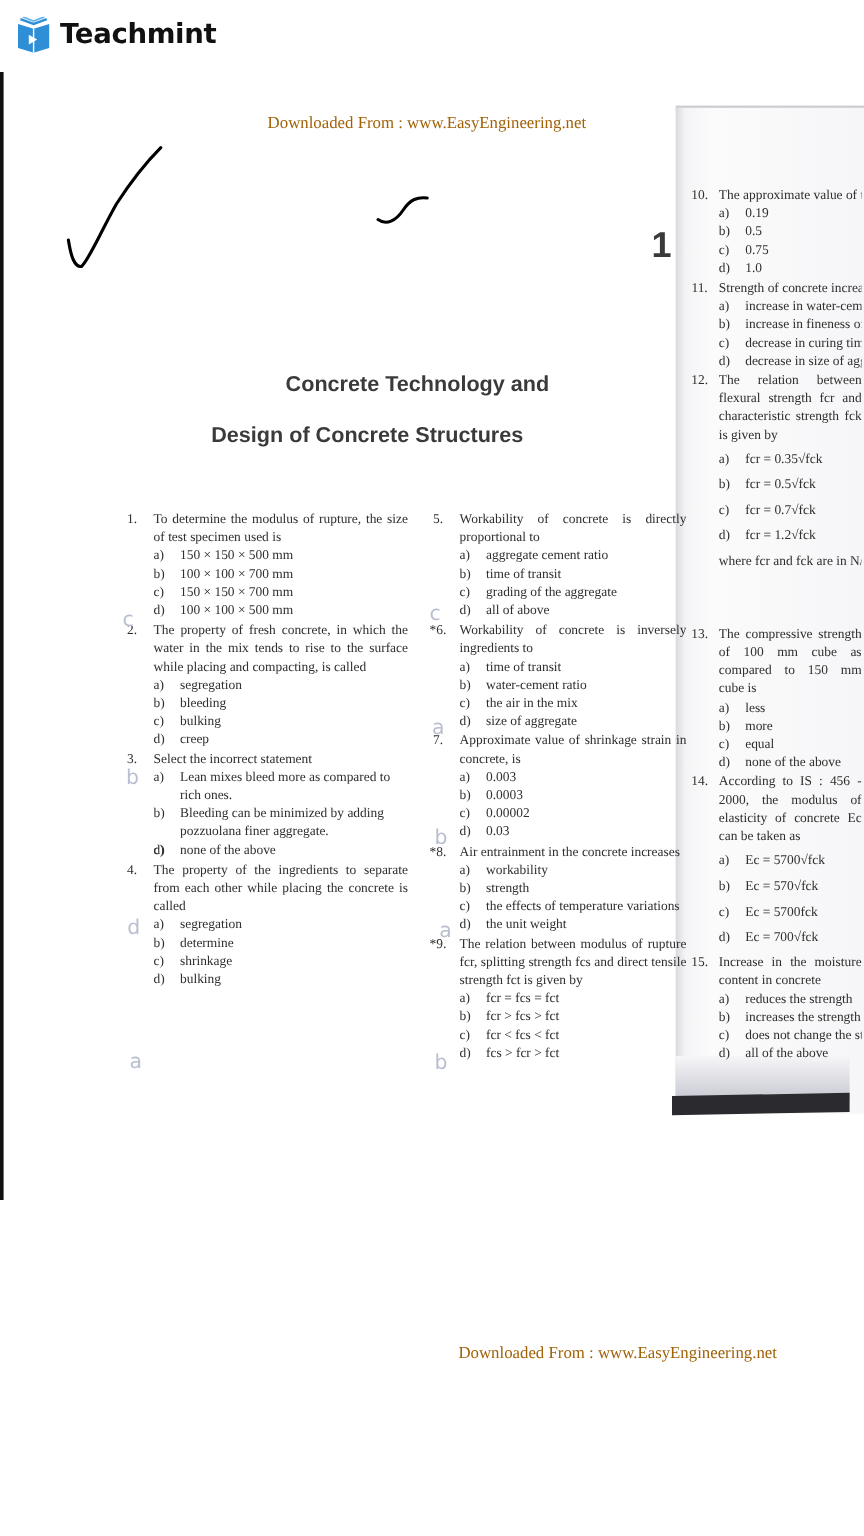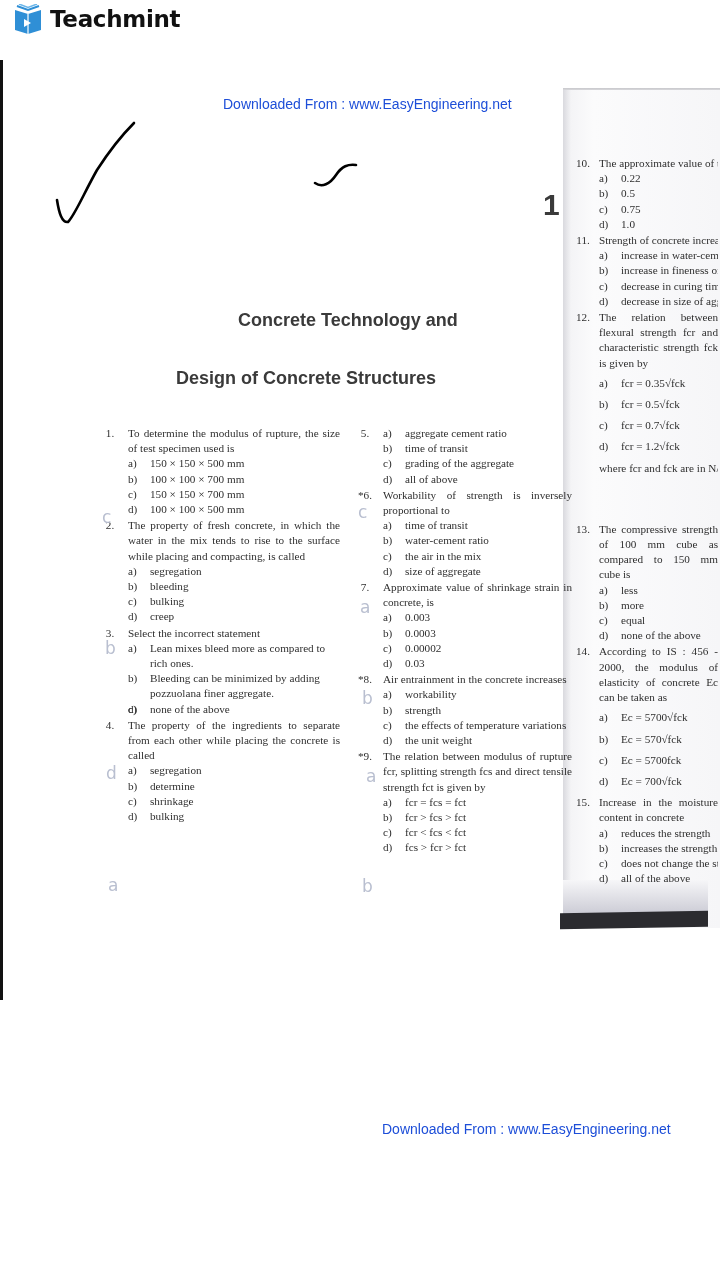--- a/index.html
+++ b/index.html
@@ -1,25 +1,25 @@
 <!DOCTYPE html>
 <html><head>
   <meta charset="utf-8">
   <style>
     * { box-sizing: border-box; margin: 0; padding: 0; }
     html, body { width: 720px; height: 1280px; background: #ffffff; overflow: hidden; }
     body { position: relative; font-family: "Liberation Serif", serif; color: #2a2a2a; }
 
     .app-header { position: absolute; left: 0; top: 0; width: 720px; height: 60px; background: #fff; }
-    .logo { position: absolute; left: 14px; top: 4px; display: flex; align-items: center; gap: 8px; }
+    .logo { position: absolute; left: 14px; top: 14px; display: flex; align-items: center; gap: 8px; }
     .logo-icon { width: 28px; height: 30px; }
     .logo-text { font-family: "DejaVu Sans", sans-serif; font-weight: bold; font-size: 23px; color: #111; letter-spacing: -0.3px; }
 
     .left-edge { position: absolute; left: 0; top: 60px; width: 3px; height: 940px; background: #111; }
-    .dl-link { position: absolute; font-family: Liberation Sans, sans-serif; font-size: 14px; color: #1d4ed8; white-space: nowrap; }
+    .dl-link { position: absolute; font-family: Liberation Serif, serif; font-size: 14px; color: #a16207; white-space: nowrap; }
     .dl-top { left: 223px; top: 36px; }
     .dl-bottom { left: 382px; top: 1121px; }
 
     .right-page { position: absolute; left: 563px; top: 90px; width: 157px; height: 838px;
       background: linear-gradient(to right, #d9d9de 0px, #f4f4f6 8px, #fbfbfc 30px, #f6f6f8 100%); overflow: hidden; }
     .right-page-shadow-top { position: absolute; left: 563px; top: 88px; width: 157px; height: 6px; background: linear-gradient(#c8c8cc, #f6f6f8); }
     .right-page-bottom { position: absolute; left: 560px; top: 912px; width: 148px; height: 16px; background: #2b2b2f; transform: skewY(-1deg); }
     .right-page-fade { position: absolute; left: 563px; top: 880px; width: 145px; height: 36px; background: linear-gradient(#f6f6f8, #c9c9d3); }
 
     .chapter-no { position: absolute; left: 543px; top: 188px; font-family: "Liberation Sans", sans-serif; font-weight: bold; font-size: 30px; color: #3a3a3a; }
@@ -70,21 +70,21 @@
   <path d="M5 25 C12 30 20 26 26 17 C32 8 38 6 46 7" stroke="#000" stroke-width="2.6" fill="none" stroke-linecap="round"></path>
 </svg>
 
 <div class="right-page-shadow-top"></div>
 <div class="right-page"></div>
 <div class="right-page-fade"></div>
 <div class="right-page-bottom"></div>
 
 <div class="chapter-no">1</div>
 <div class="chapter-title title-l1" style="top:310px;">Concrete Technology and</div>
-<div class="chapter-title title-l2" style="top:368px;">Design of Concrete Structures</div>
+<div class="chapter-title title-l2" style="top:352px;">Design of Concrete Structures</div>
 
 <div class="col col-1" style="top:426px;">
   <div class="q">
     <span class="q-num">1.</span>
     <div class="q-text">To determine the modulus of rupture, the size of test specimen used is</div>
     <div class="opt"><span class="opt-letter">a)</span><span>150 × 150 × 500 mm</span></div>
     <div class="opt"><span class="opt-letter">b)</span><span>100 × 100 × 700 mm</span></div>
     <div class="opt"><span class="opt-letter">c)</span><span>150 × 150 × 700 mm</span></div>
     <div class="opt"><span class="opt-letter">d)</span><span>100 × 100 × 500 mm</span></div>
   </div>
@@ -110,28 +110,29 @@
     <div class="opt"><span class="opt-letter">a)</span><span>segregation</span></div>
     <div class="opt"><span class="opt-letter">b)</span><span>determine</span></div>
     <div class="opt"><span class="opt-letter">c)</span><span>shrinkage</span></div>
     <div class="opt"><span class="opt-letter">d)</span><span>bulking</span></div>
   </div>
 </div>
 
 <div class="col col-2" style="top:426px;">
   <div class="q">
     <span class="q-num">5.</span>
+    <div class="q-text">Workability of concrete is directly proportional to</div>
     <div class="opt"><span class="opt-letter">a)</span><span>aggregate cement ratio</span></div>
     <div class="opt"><span class="opt-letter">b)</span><span>time of transit</span></div>
     <div class="opt"><span class="opt-letter">c)</span><span>grading of the aggregate</span></div>
     <div class="opt"><span class="opt-letter">d)</span><span>all of above</span></div>
   </div>
   <div class="q">
     <span class="q-num">*6.</span>
-    <div class="q-text">Workability of strength is inversely proportional to</div>
+    <div class="q-text">Workability of concrete is inversely ingredients to</div>
     <div class="opt"><span class="opt-letter">a)</span><span>time of transit</span></div>
     <div class="opt"><span class="opt-letter">b)</span><span>water-cement ratio</span></div>
     <div class="opt"><span class="opt-letter">c)</span><span>the air in the mix</span></div>
     <div class="opt"><span class="opt-letter">d)</span><span>size of aggregate</span></div>
   </div>
   <div class="q">
     <span class="q-num">7.</span>
     <div class="q-text">Approximate value of shrinkage strain in concrete, is</div>
     <div class="opt"><span class="opt-letter">a)</span><span>0.003</span></div>
     <div class="opt"><span class="opt-letter">b)</span><span>0.0003</span></div>
@@ -153,21 +154,21 @@
     <div class="opt"><span class="opt-letter">b)</span><span>fcr &gt; fcs &gt; fct</span></div>
     <div class="opt"><span class="opt-letter">c)</span><span>fcr &lt; fcs &lt; fct</span></div>
     <div class="opt"><span class="opt-letter">d)</span><span>fcs &gt; fcr &gt; fct</span></div>
   </div>
 </div>
 
 <div class="col col-3" style="top:156px; width:150px;">
   <div class="q" style="padding-left:31px;">
     <span class="q-num">10.</span>
     <div class="q-text" style="white-space:nowrap;">The approximate value of the ratio between direct tensile strength and flexural strength is</div>
-    <div class="opt"><span class="opt-letter">a)</span><span>0.22</span></div>
+    <div class="opt"><span class="opt-letter">a)</span><span>0.19</span></div>
     <div class="opt"><span class="opt-letter">b)</span><span>0.5</span></div>
     <div class="opt"><span class="opt-letter">c)</span><span>0.75</span></div>
     <div class="opt"><span class="opt-letter">d)</span><span>1.0</span></div>
   </div>
   <div class="q" style="padding-left:31px;">
     <span class="q-num">11.</span>
     <div class="q-text" style="white-space:nowrap;">Strength of concrete increases with</div>
     <div class="opt" style="white-space:nowrap;"><span class="opt-letter">a)</span><span>increase in water-cement ratio</span></div>
     <div class="opt" style="white-space:nowrap;"><span class="opt-letter">b)</span><span>increase in fineness of cement</span></div>
     <div class="opt" style="white-space:nowrap;"><span class="opt-letter">c)</span><span>decrease in curing time</span></div>

